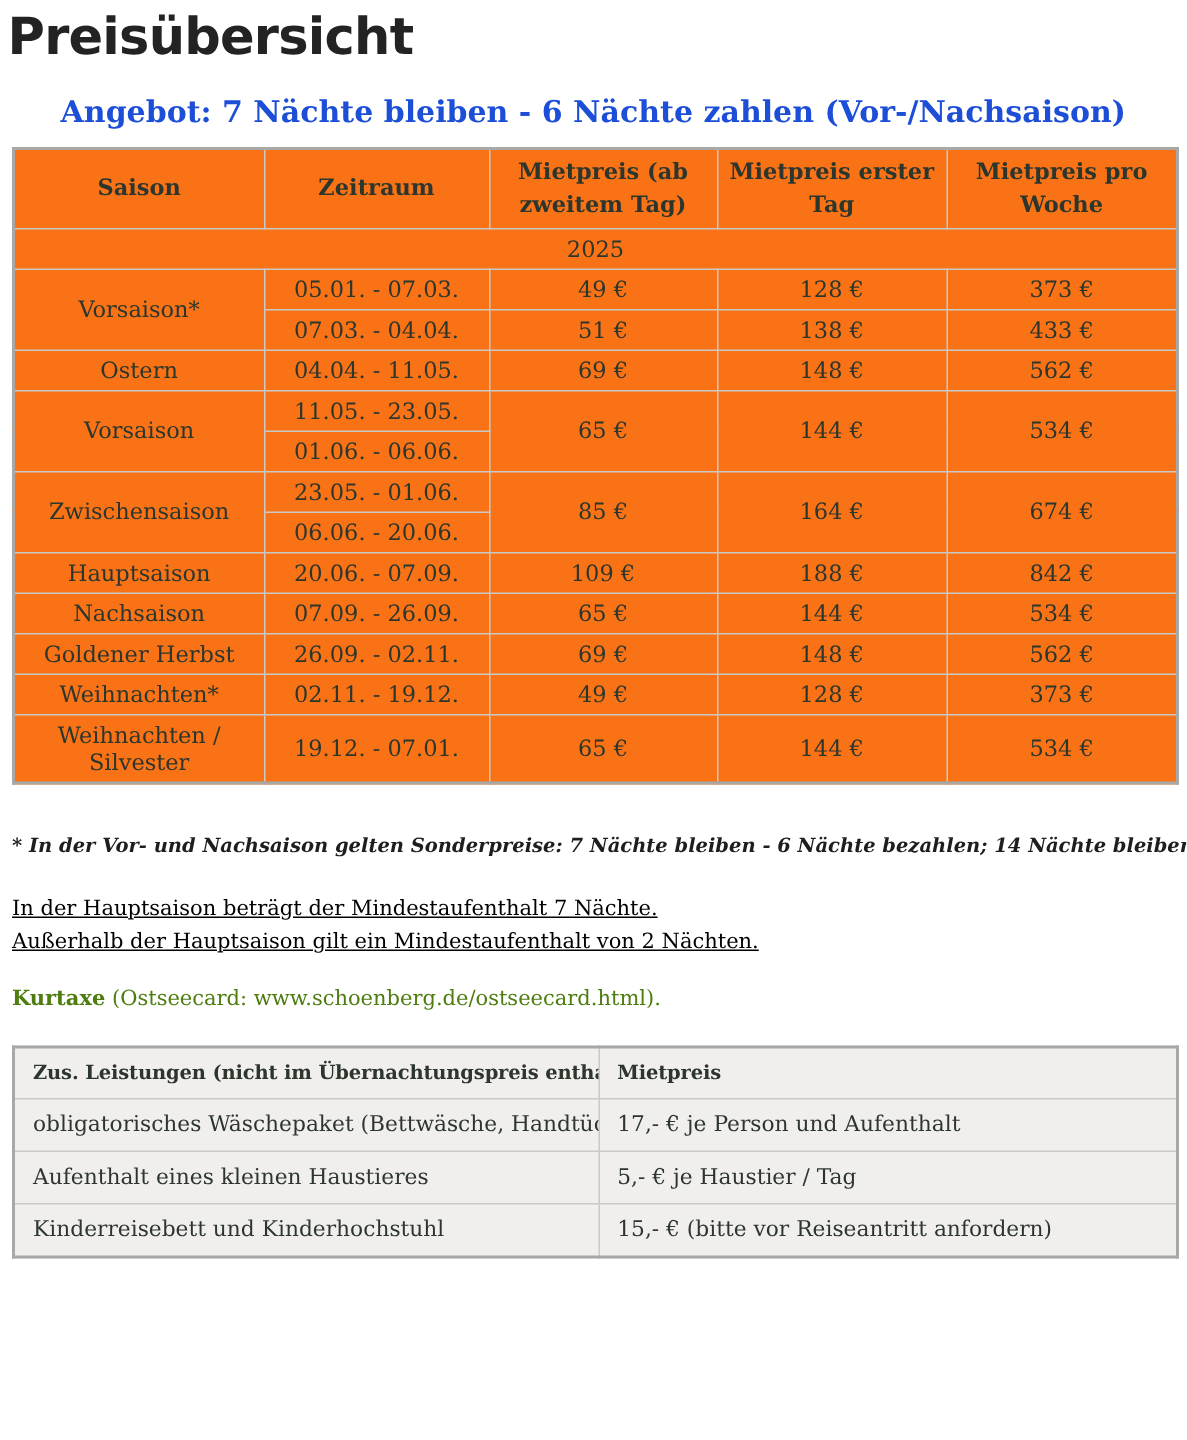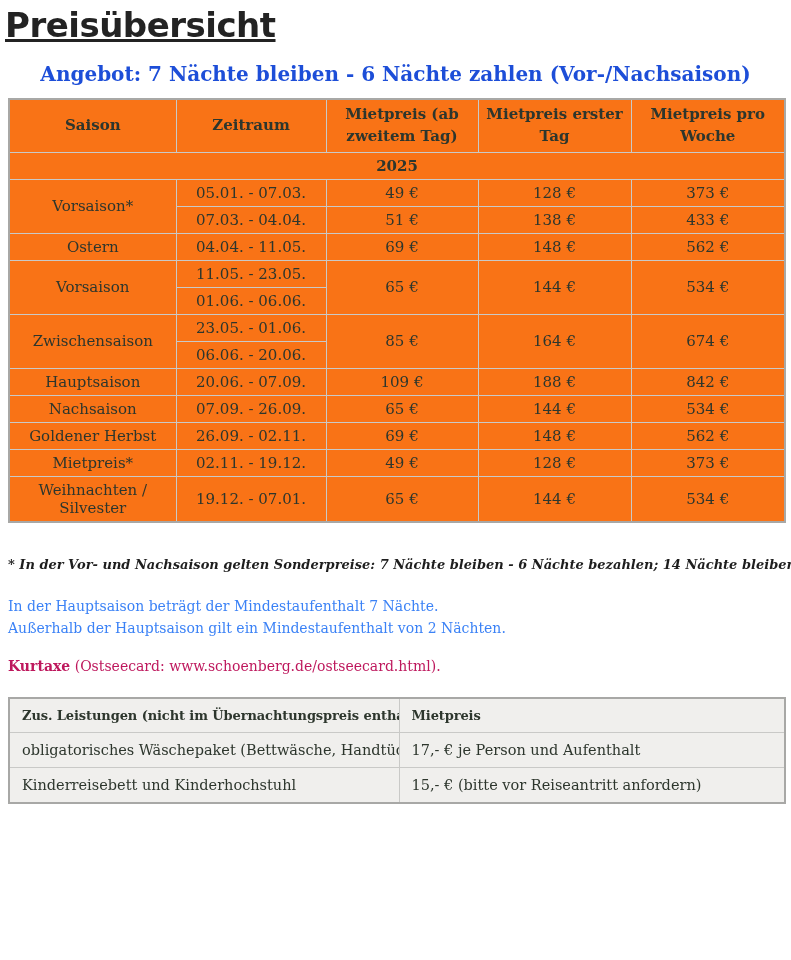--- a/index.html
+++ b/index.html
@@ -14,21 +14,20 @@
   .page { width: 791px; padding: 0; }
 
   h1.page-title {
     font-family: "DejaVu Sans", sans-serif;
     font-weight: 600;
     font-size: 34px;
     line-height: 46px;
     color: #232323;
     margin: 2px 0 0 5px;
     letter-spacing: -0.5px;
-    text-decoration: underline;
   }
   .subtitle {
     text-align: center;
     color: #1d4ed8;
     font-size: 20px;
     font-weight: 600;
     margin-top: 13px;
     line-height: 26px;
   }
 
@@ -47,46 +46,47 @@
     text-align: center;
     vertical-align: middle;
     padding: 4px 3px;
   }
   .price-table th {
     font-weight: bold;
     height: 47px;
     line-height: 1.45;
   }
   .price-table tbody td { height: 21px; }
-  .price-table tr.year-row td { font-weight: bold; height: 18px; }
+  .price-table tr.year-row td { font-weight: normal; height: 18px; }
   .price-table tr.group-start td { border-top-color: #aeaeac; }
   .price-table tr.sub-row td { border-top-color: #dcdcda; }
 
   .footnote {
     margin: 34px 0 0 8px;
     font-size: 13px;
     font-weight: bold;
     font-style: italic;
     color: #1e1e1e;
     line-height: 16px;
     white-space: nowrap;
     overflow: hidden;
   }
   .notes {
     margin: 22px 0 0 8px;
     font-size: 14px;
     line-height: 22px;
-    color: #3b82f6;
+    color: #000000;
     width: 778px;
+    text-decoration: underline;
   }
   .kurtaxe {
     margin: 16px 0 0 8px;
     font-size: 14px;
     line-height: 22px;
-    color: #be185d;
+    color: #4d7c0f;
     width: 778px;
   }
   .kurtaxe .bold { font-weight: bold; }
 
   table.extras-table {
     border-collapse: collapse;
     table-layout: fixed;
     width: 776px;
     margin: 20px 0 0 8px;
     background: #f0efed;
@@ -202,21 +202,21 @@
 
       <tr class="group-start">
         <td>Goldener Herbst</td>
         <td>26.09. - 02.11.</td>
         <td>69 €</td>
         <td>148 €</td>
         <td>562 €</td>
       </tr>
 
       <tr class="group-start">
-        <td>Mietpreis*</td>
+        <td>Weihnachten*</td>
         <td>02.11. - 19.12.</td>
         <td>49 €</td>
         <td>128 €</td>
         <td>373 €</td>
       </tr>
 
       <tr class="group-start">
         <td>Weihnachten / Silvester</td>
         <td>19.12. - 07.01.</td>
         <td>65 €</td>
@@ -247,19 +247,23 @@
         <th>Zus. Leistungen (nicht im Übernachtungspreis enthalten</th>
         <th>Mietpreis</th>
       </tr>
     </thead>
     <tbody>
       <tr>
         <td>obligatorisches Wäschepaket (Bettwäsche, Handtücher)</td>
         <td>17,- € je Person und Aufenthalt</td>
       </tr>
       <tr>
+        <td>Aufenthalt eines kleinen Haustieres</td>
+        <td>5,- € je Haustier / Tag</td>
+      </tr>
+      <tr>
         <td>Kinderreisebett und Kinderhochstuhl</td>
         <td>15,- € (bitte vor Reiseantritt anfordern)</td>
       </tr>
     </tbody>
   </table>
 
 </div>
 
 </body></html>

